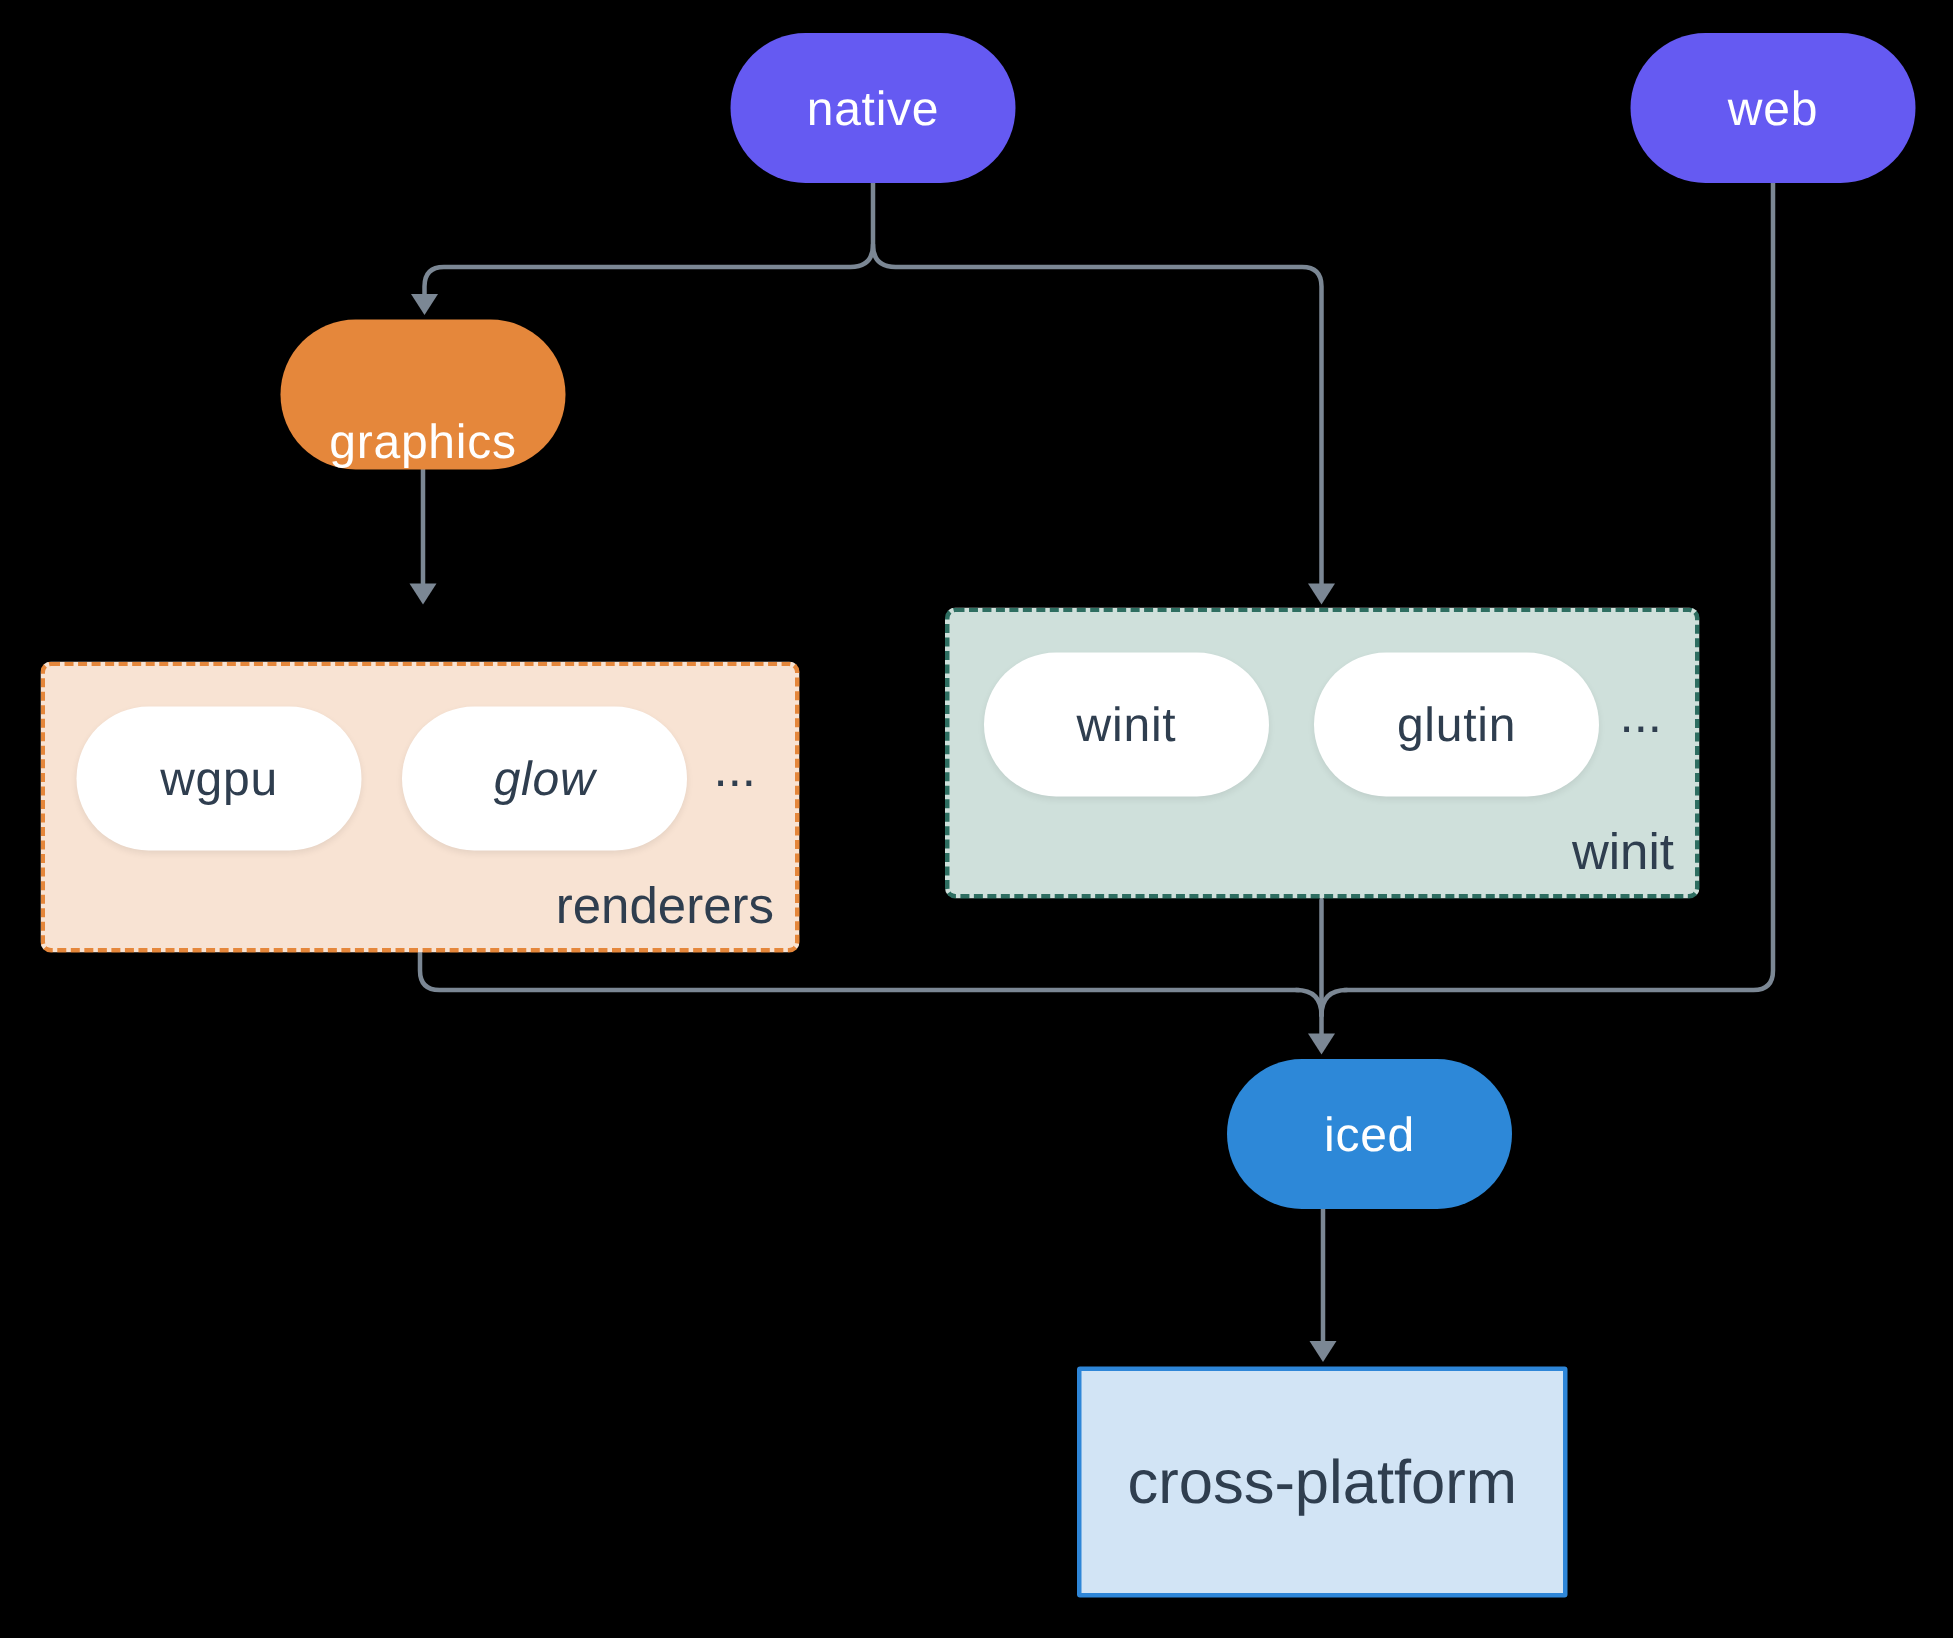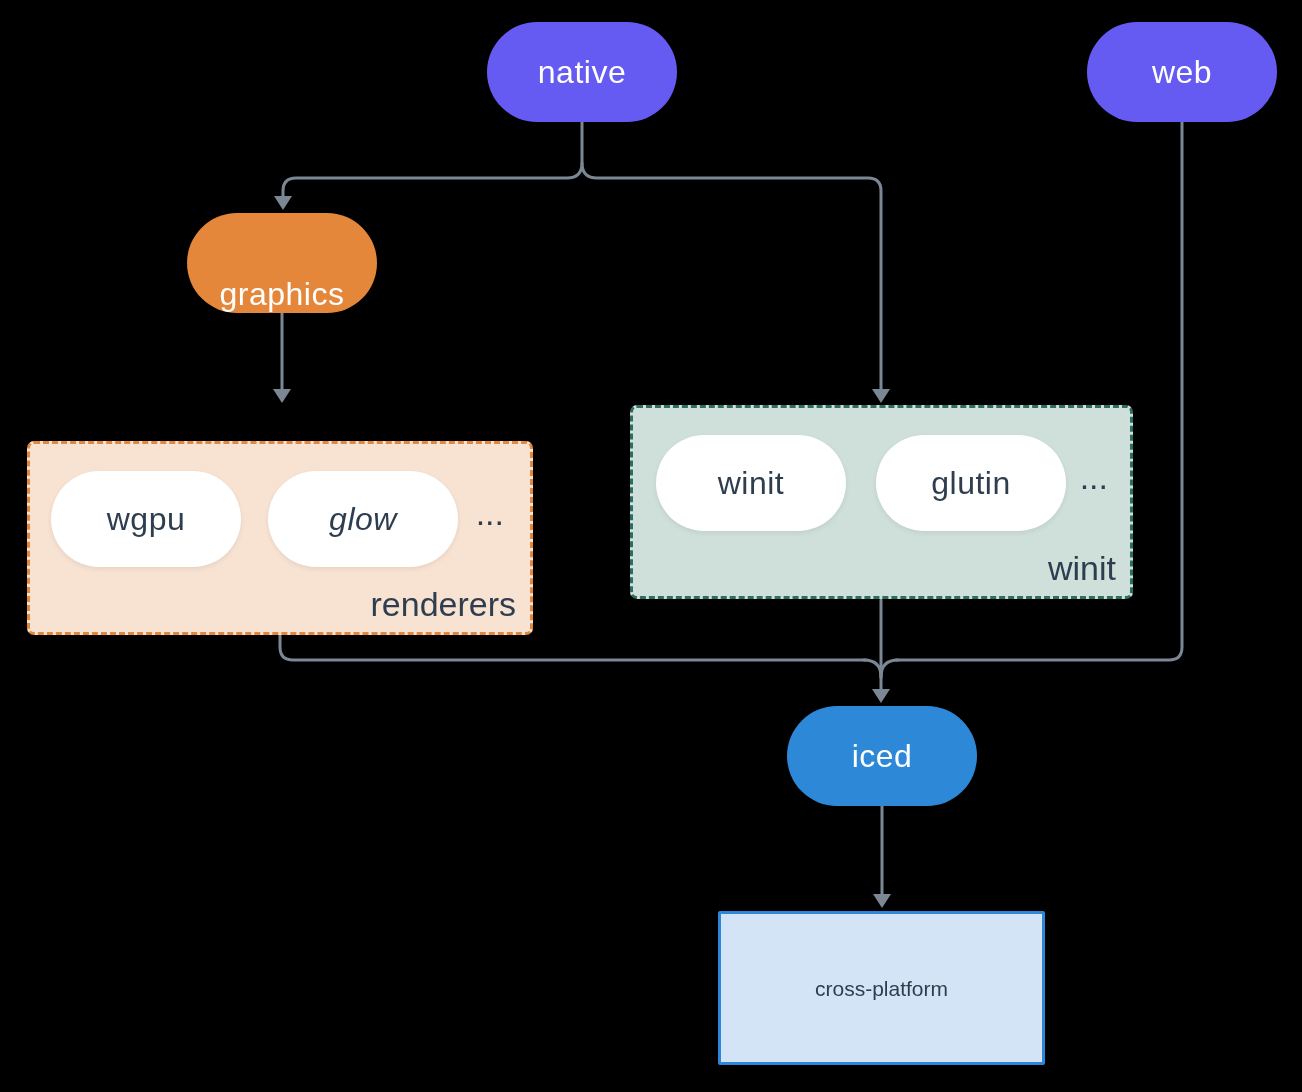--- a/index.html
+++ b/index.html
@@ -74,21 +74,21 @@
     width: 327px; height: 154px;
     box-sizing: border-box;
     background: #d2e4f5;
     border: 3px solid #2e86d8;
     border-radius: 2px;
     display: flex;
     flex-direction: column;
     align-items: center;
     justify-content: center;
     color: #2f3e4f;
-    font-size: 21px;
+    font-size: 41px;
     line-height: 47px;
     font-weight: 500;
   }
 </style>
 </head>
 <body>
 
 <div class="canvas">
 
   <svg class="connectors" viewBox="0 0 1302 1092" xmlns="http://www.w3.org/2000/svg">
@@ -146,21 +146,21 @@
     <div class="pill white" style="left:23px; top:27px; width:190px; height:96px;">
       <span>winit</span>
     </div>
     <div class="pill white" style="left:243px; top:27px; width:190px; height:96px;">
       <span>glutin</span>
     </div>
     <span class="ellipsis" style="right:22px;">...</span>
     <span class="group-label">winit</span>
   </div>
 
-  <div class="pill node blue" style="left:787px; top:706px; width:190px; height:100px;text-align:right;">
+  <div class="pill node blue" style="left:818px; top:706px; width:190px; height:100px;text-align:right;">
     <span>iced</span>
   </div>
 
   <div class="app-box">
     <span>cross-platform</span>
   </div>
 
 </div>
 
 </body></html>

